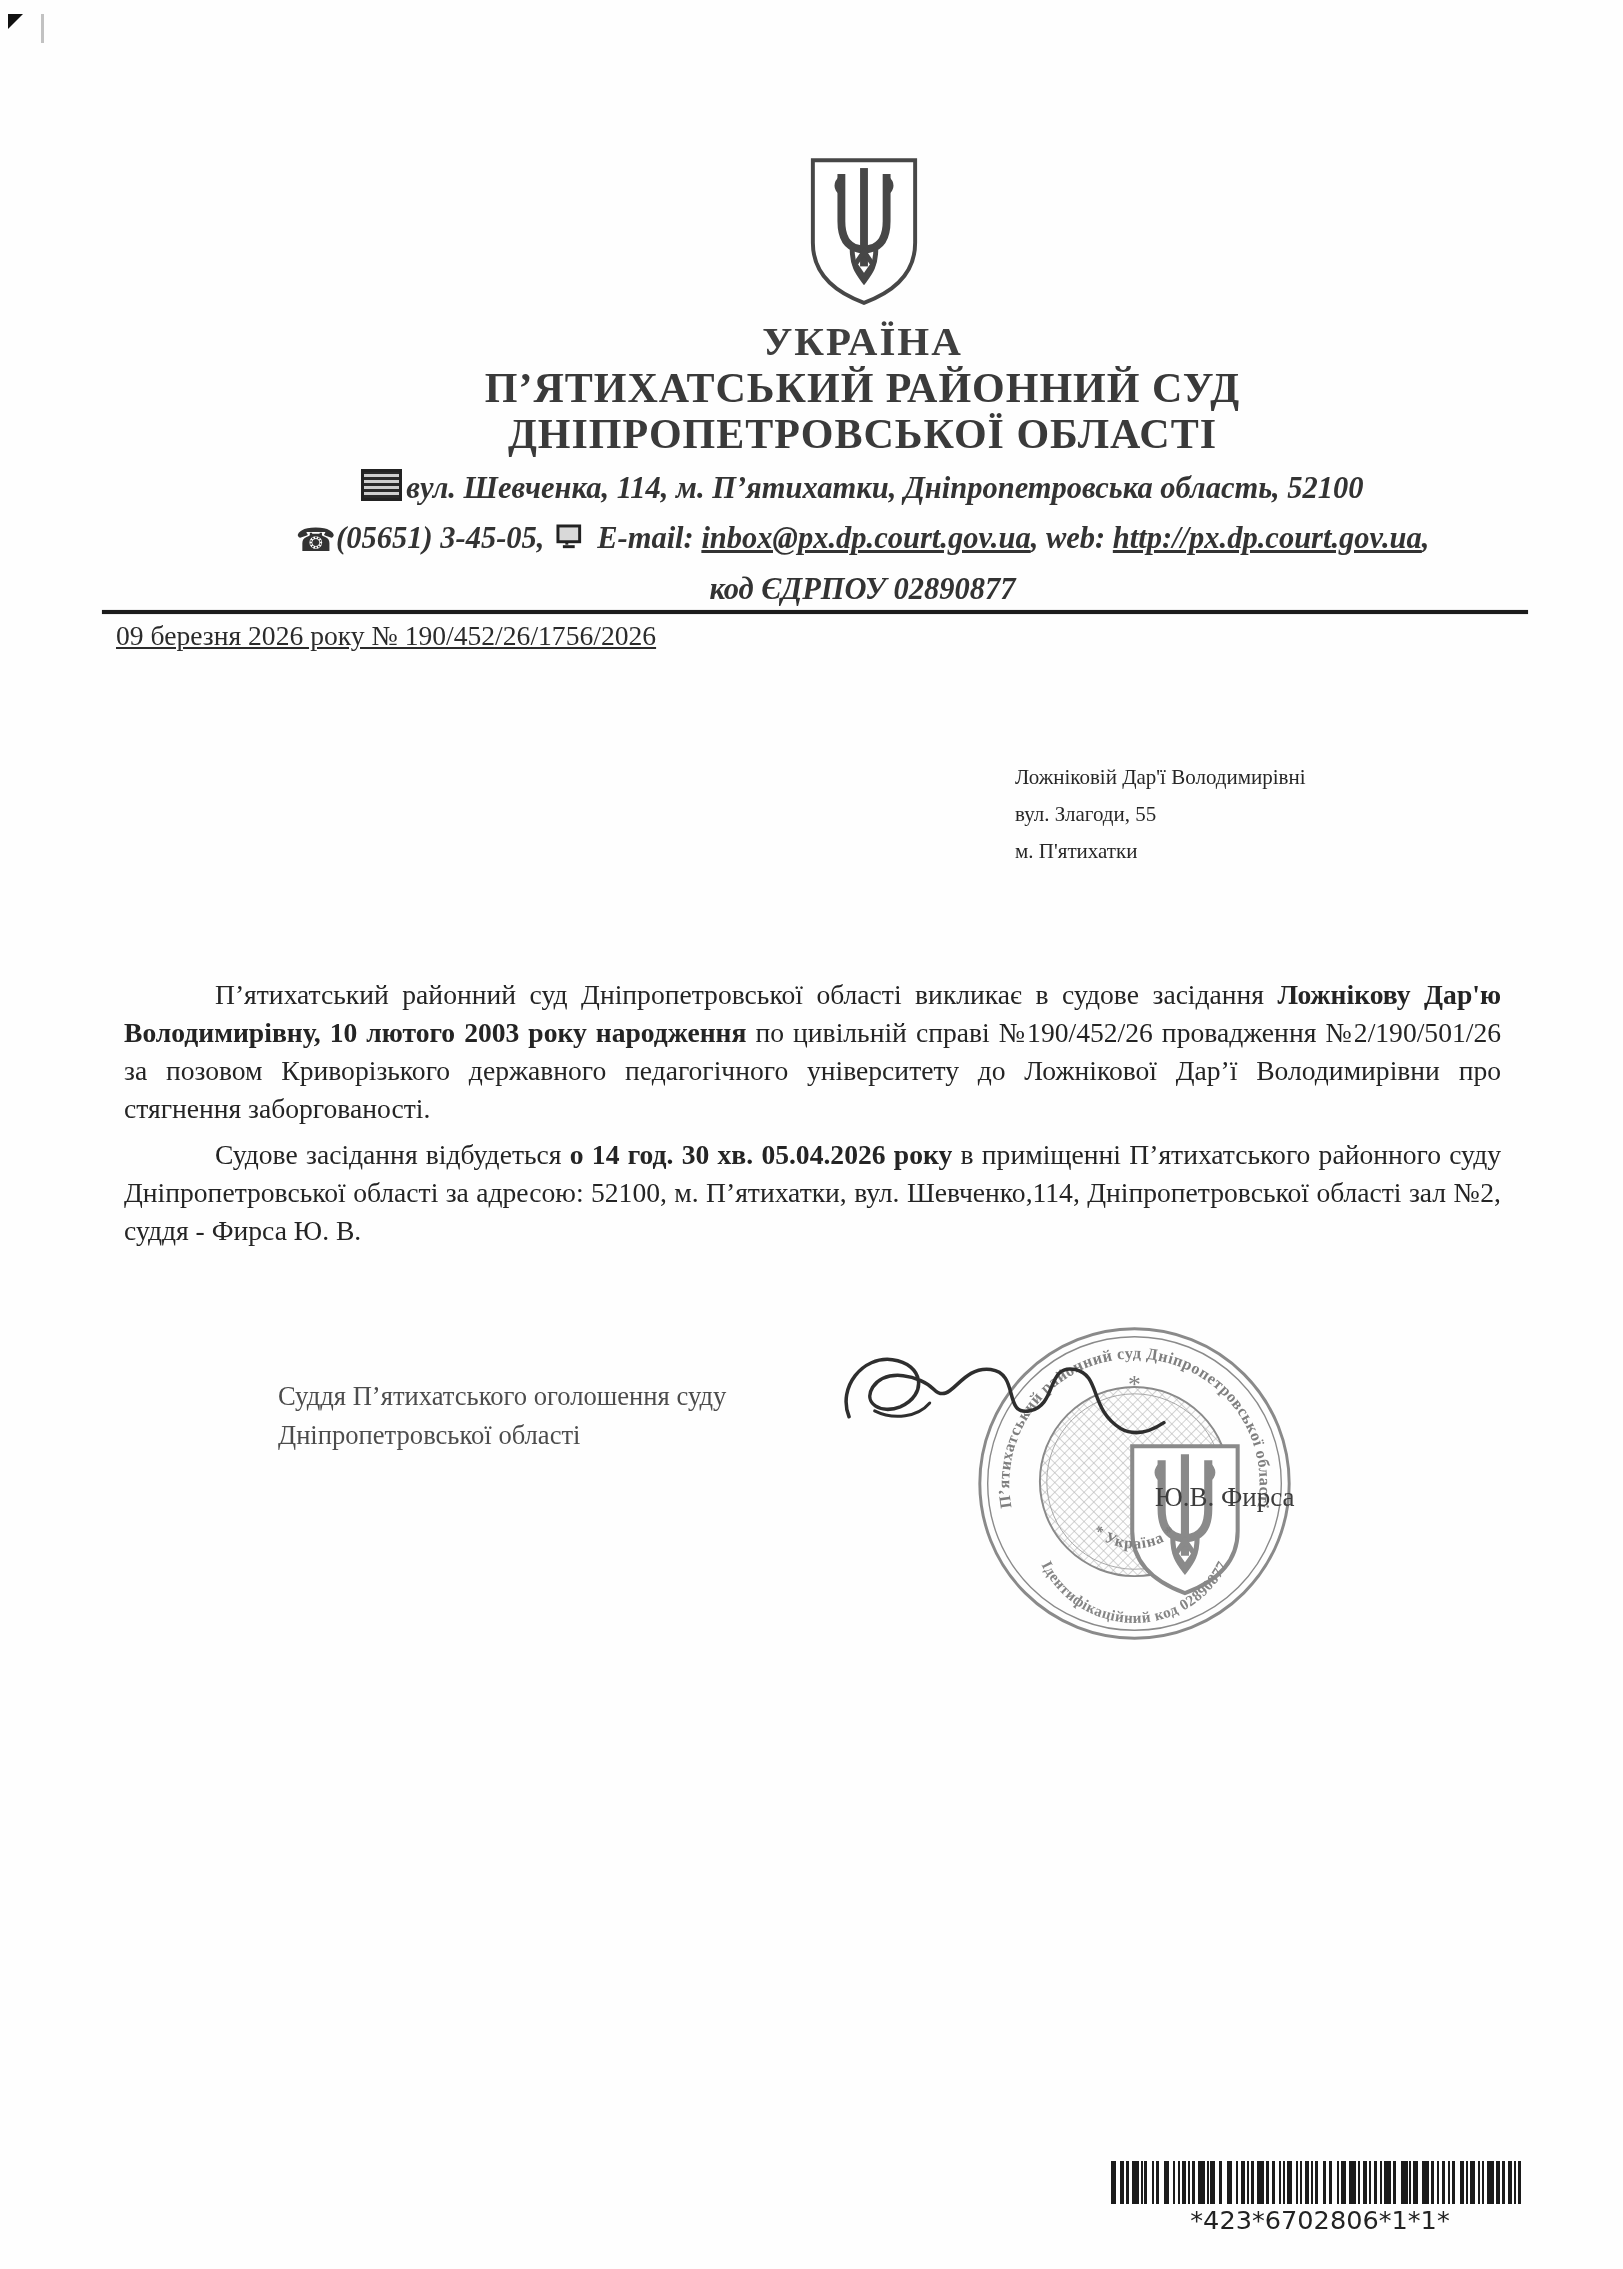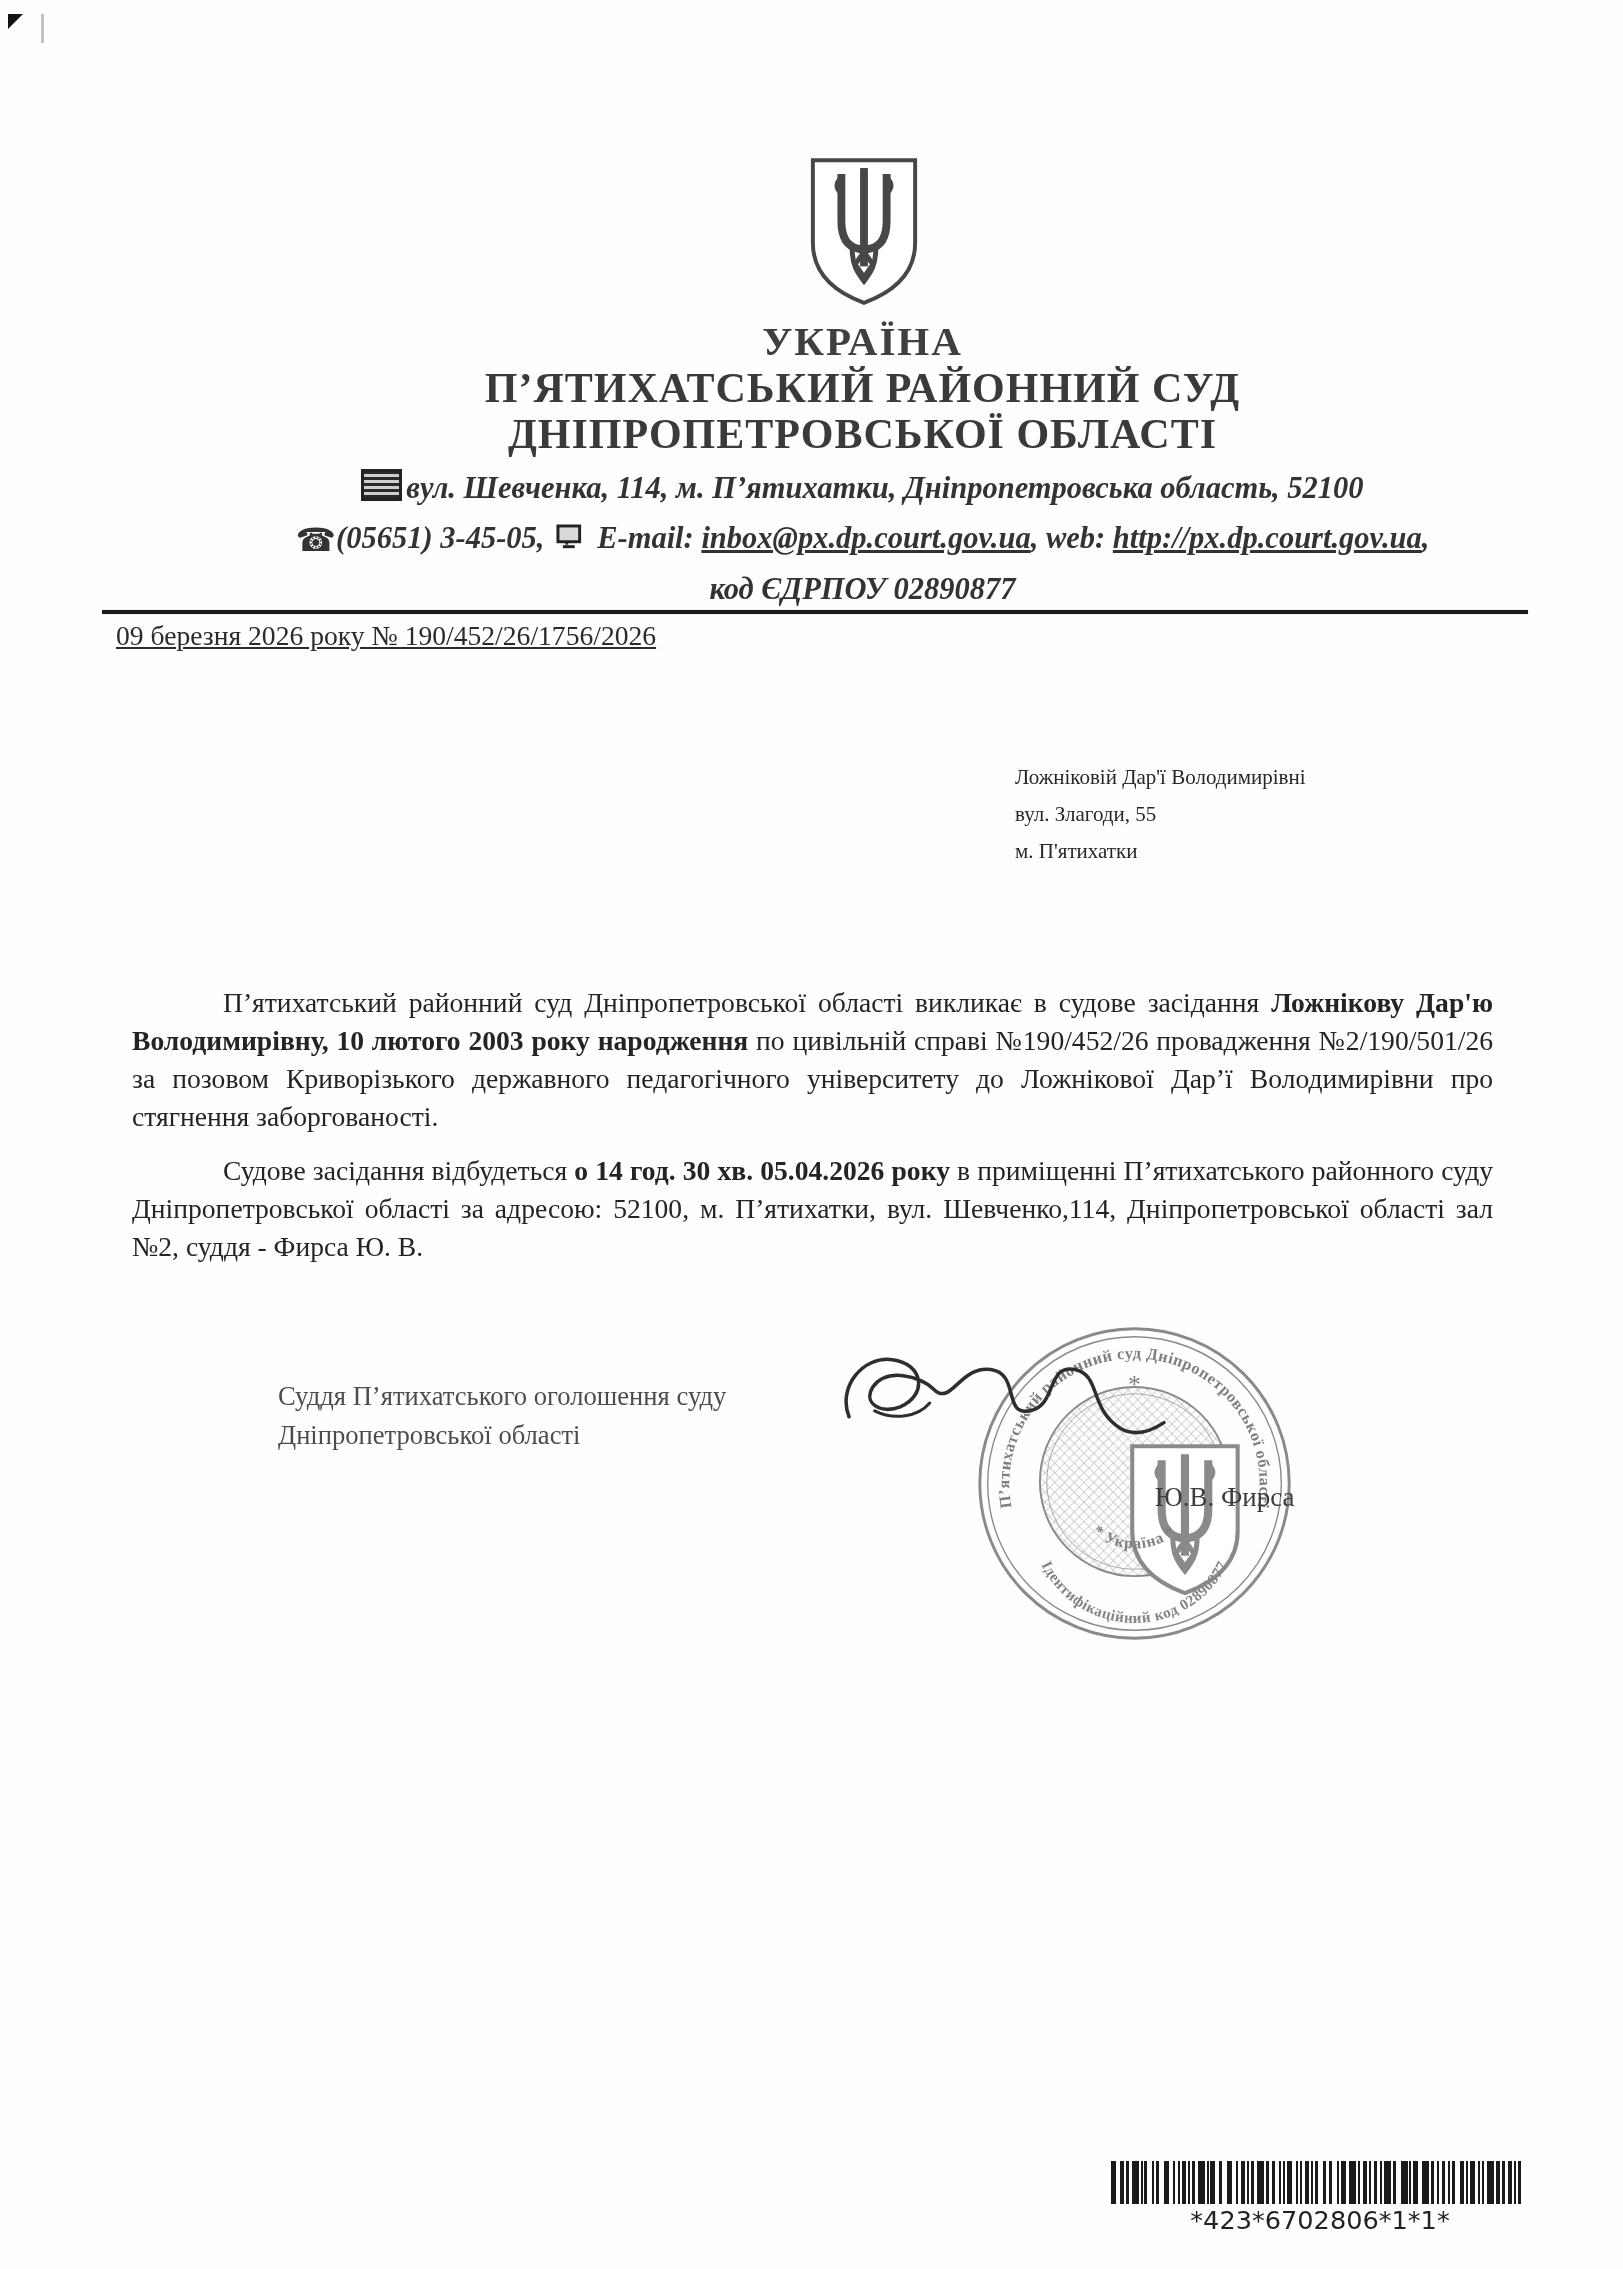--- a/index.html
+++ b/index.html
@@ -31,21 +31,21 @@
   .top-rule{left:102px;top:610px;width:1426px;height:3.9px;background:#1c1c1c;
     box-shadow:0 0 1px #555;}
   .ref-line{left:116px;top:620px;font-size:27.6px;text-decoration:underline;color:#2b2b2b;}
 
   
   .recipient{left:1015px;top:759px;font-size:21px;line-height:37px;color:#272727;}
 
   
   .body-text{left:116px;top:968px;width:1393px;font-size:27.6px;line-height:38px;
     text-align:justify;color:#242424;}
-  .body-text p{margin:16px;text-indent:91px;}
+  .body-text p{margin:8px;text-indent:91px;}
   .b{font-weight:bold;}
 
   
   .sig-role{left:278px;top:1377px;font-size:26.6px;line-height:39px;color:#4c4c4c;}
   .sig-name{left:1155px;top:1482px;font-size:27px;color:#3c3c3c;z-index:5;text-align:right;}
   .sig-svg{left:835px;top:1338px;z-index:4;}
   .stamp-svg{left:967px;top:1316px;z-index:3;color:#8a8a8a;}
 
   
   .barcode{left:1111px;top:2161px;width:418px;height:43px;}

